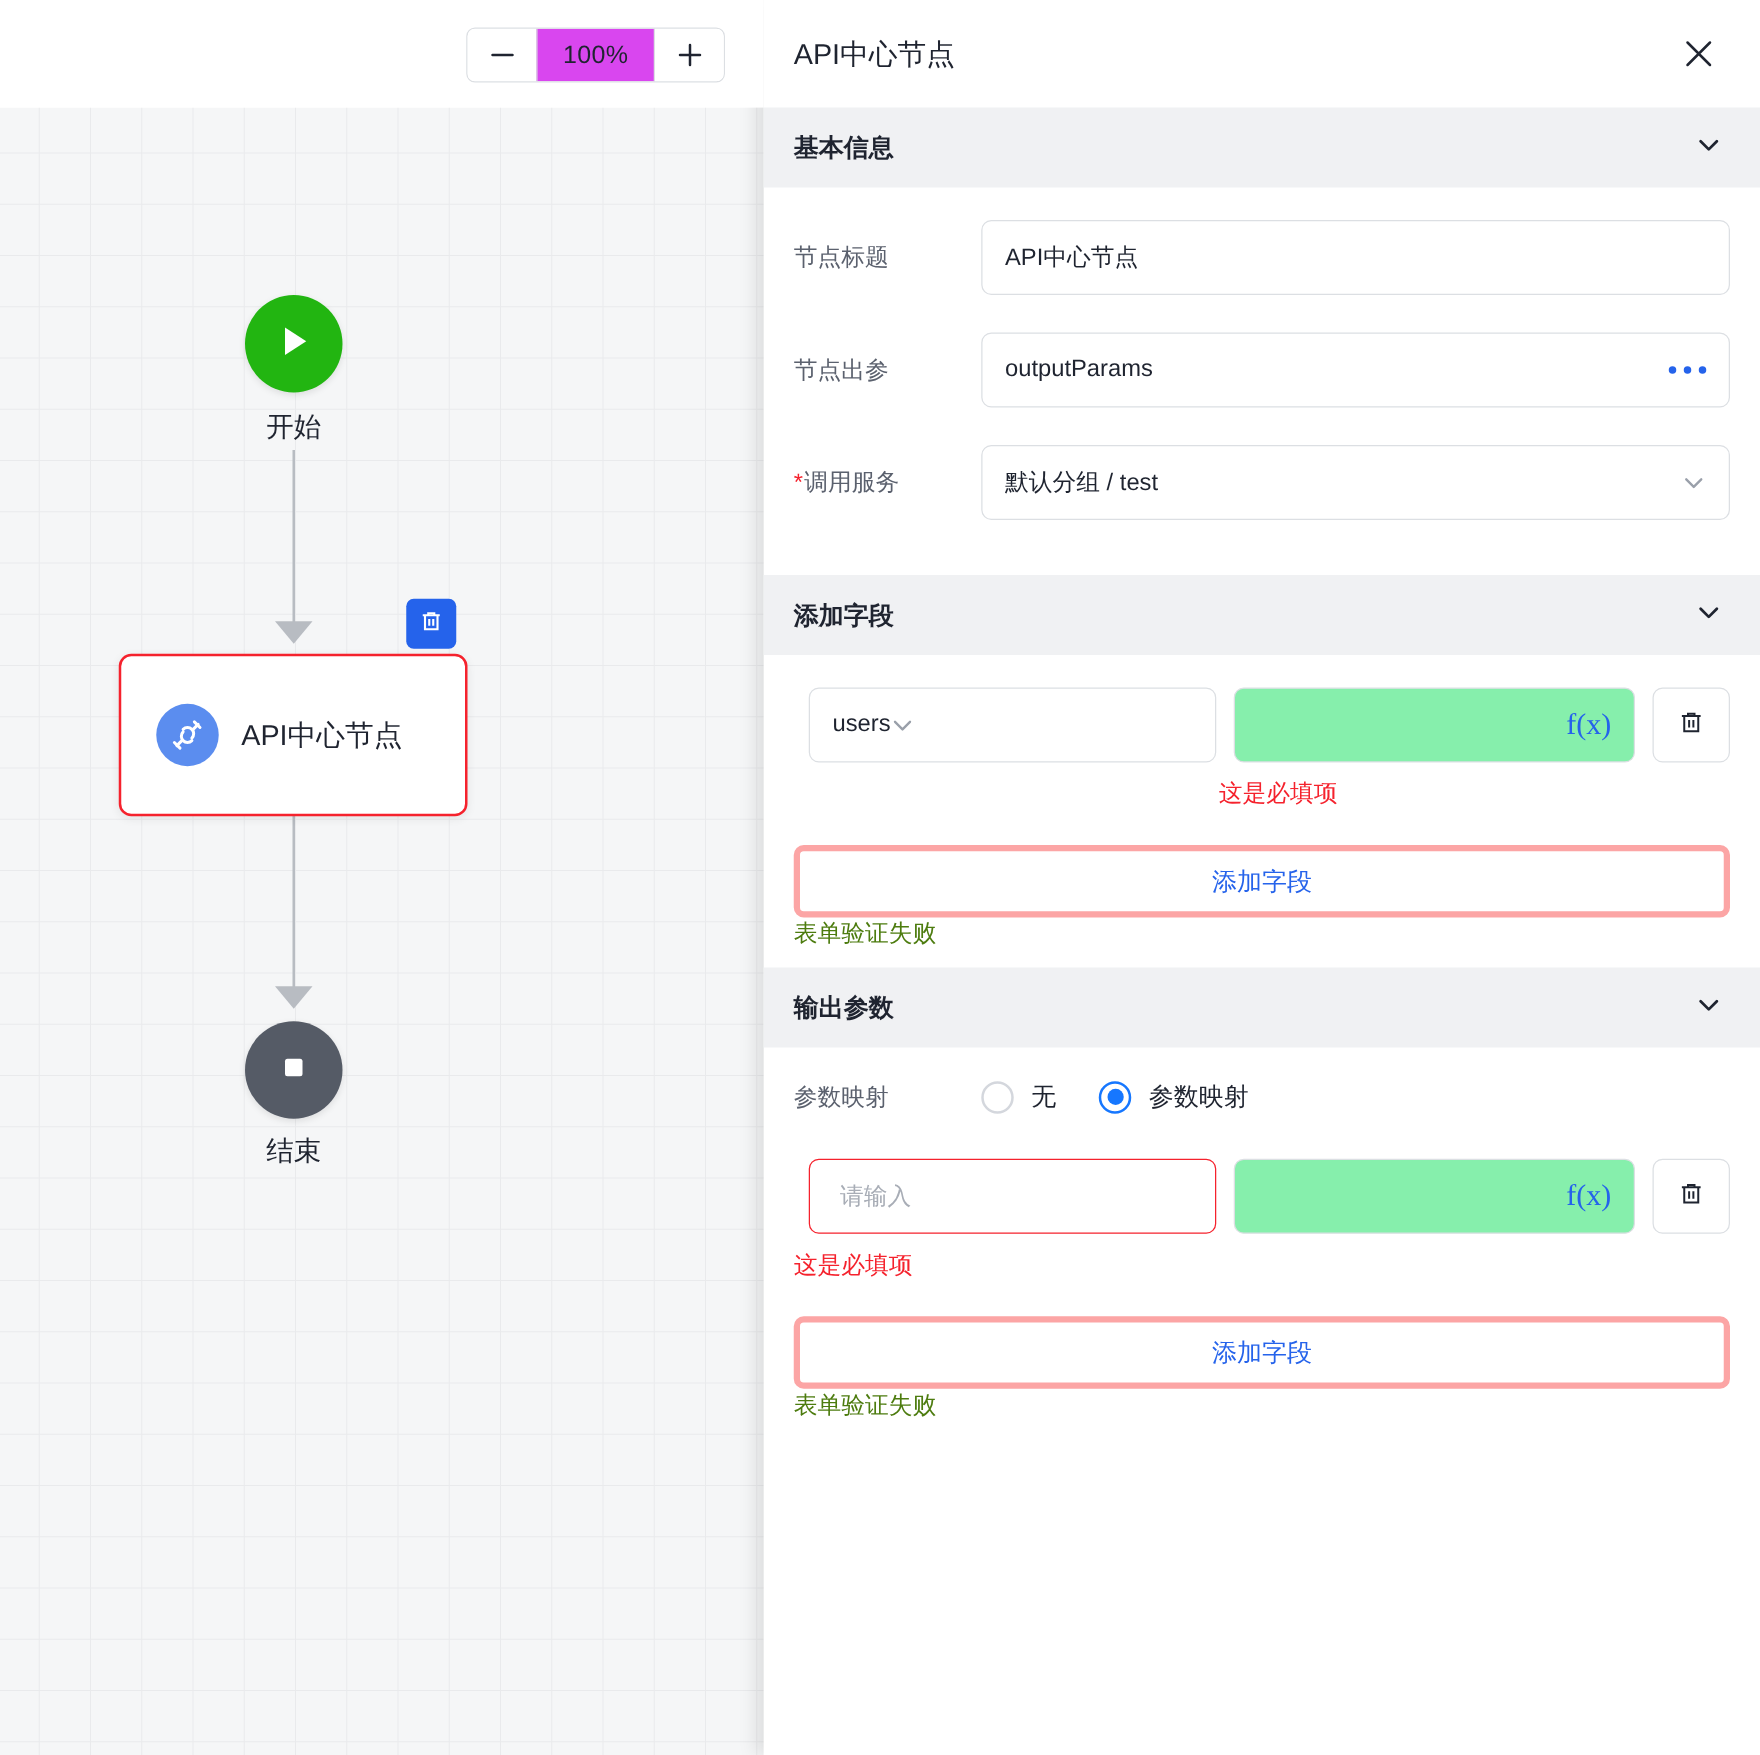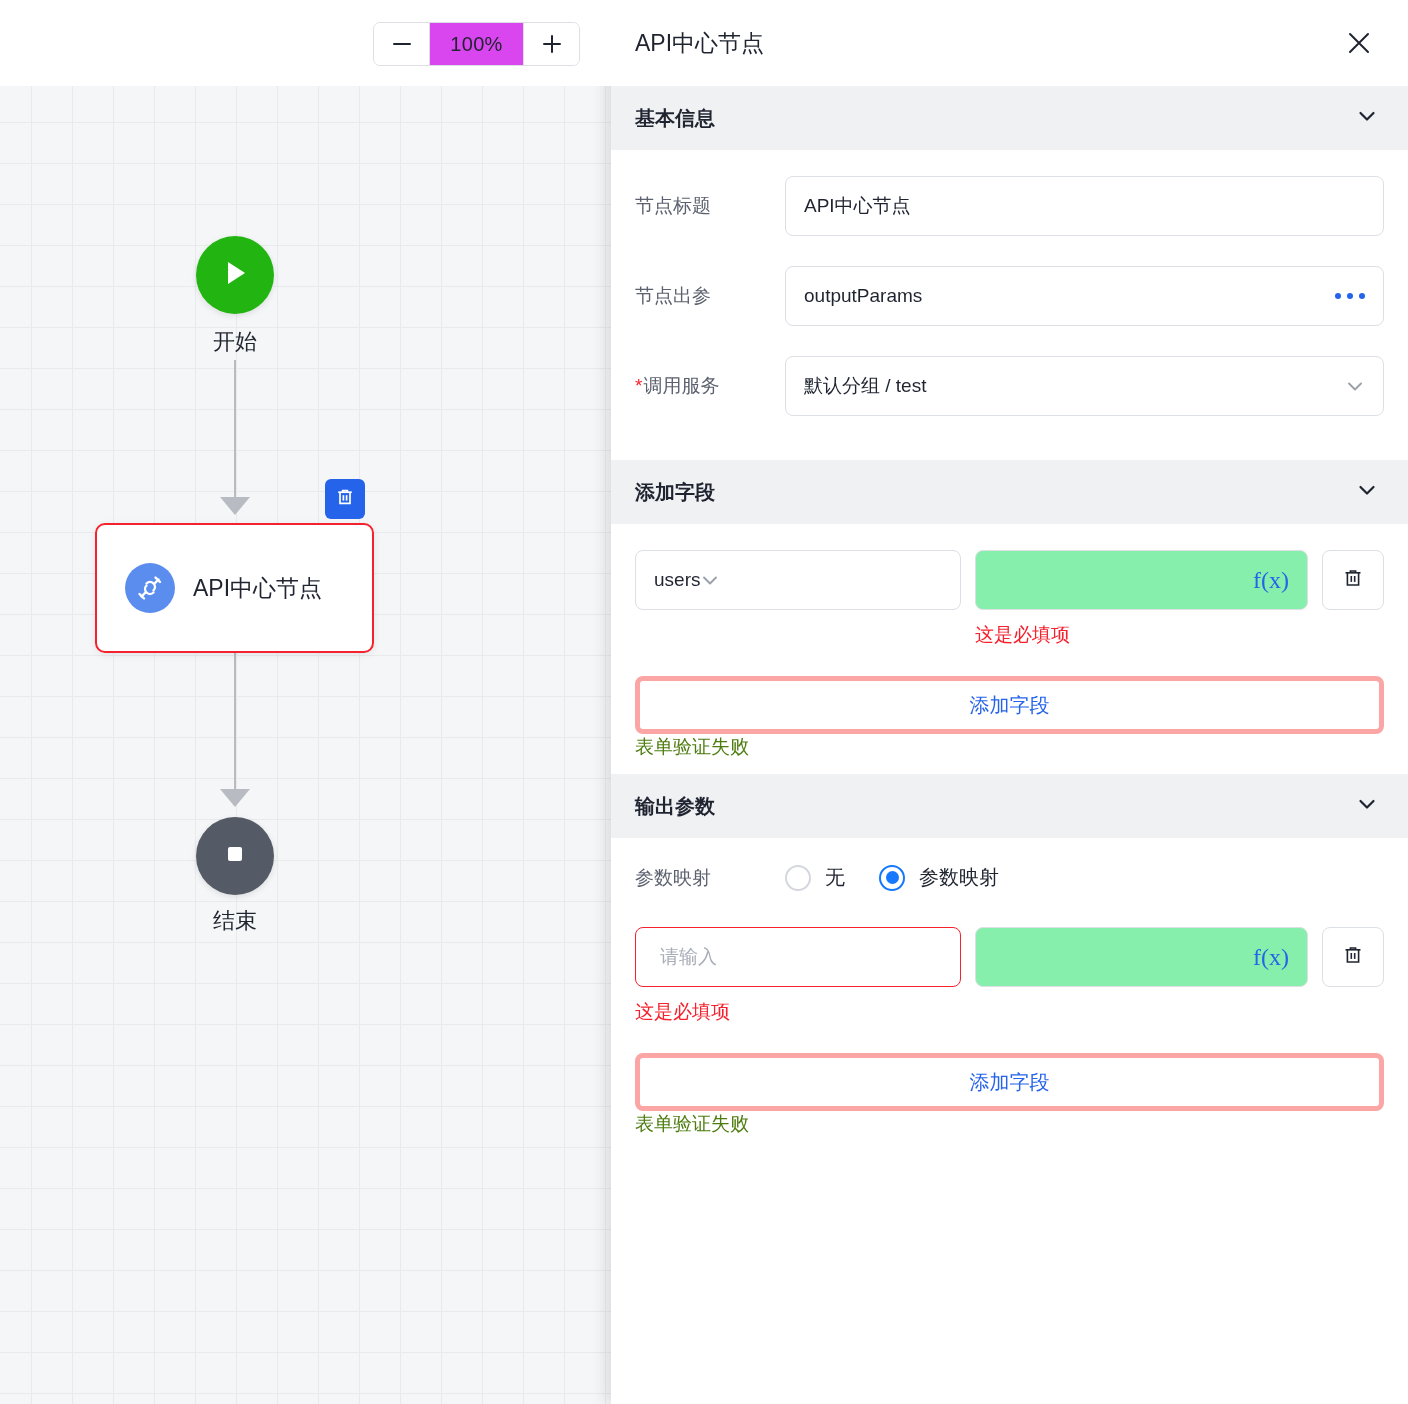--- a/index.html
+++ b/index.html
@@ -155,21 +155,21 @@
     background: #fff;
     display: flex; align-items: center;
     padding: 0 18px;
     font-size: 19px; color: #1f2430;
   }
   .field .val { flex: 1 1 auto; }
   .chev-gray { color: #9aa0aa; line-height: 0; }
   .dots { display: flex; gap: 6px; }
   .dots i { width: 6px; height: 6px; border-radius: 50%; background: #2563eb; display: block; }
 
-  .param-row { display: flex; align-items: flex-start; gap: 14px; }
+  .param-row { display: flex; align-items: flex-start; gap: 14px; margin-left: 12px; }
   .param-key {
     width: 326px; height: 60px; flex: 0 0 auto;
     border: 1px solid #dcdfe3; border-radius: 8px;
     display: flex; align-items: center; padding: 0 18px;
     font-size: 19px; color: #1f2430; background: #fff;
   }
   .param-key.err { border-color: #f5222d; padding-left: 24px; }
   .param-key .ph { color: #a8adb6; }
   .param-val {
     flex: 1 1 auto; height: 60px;

